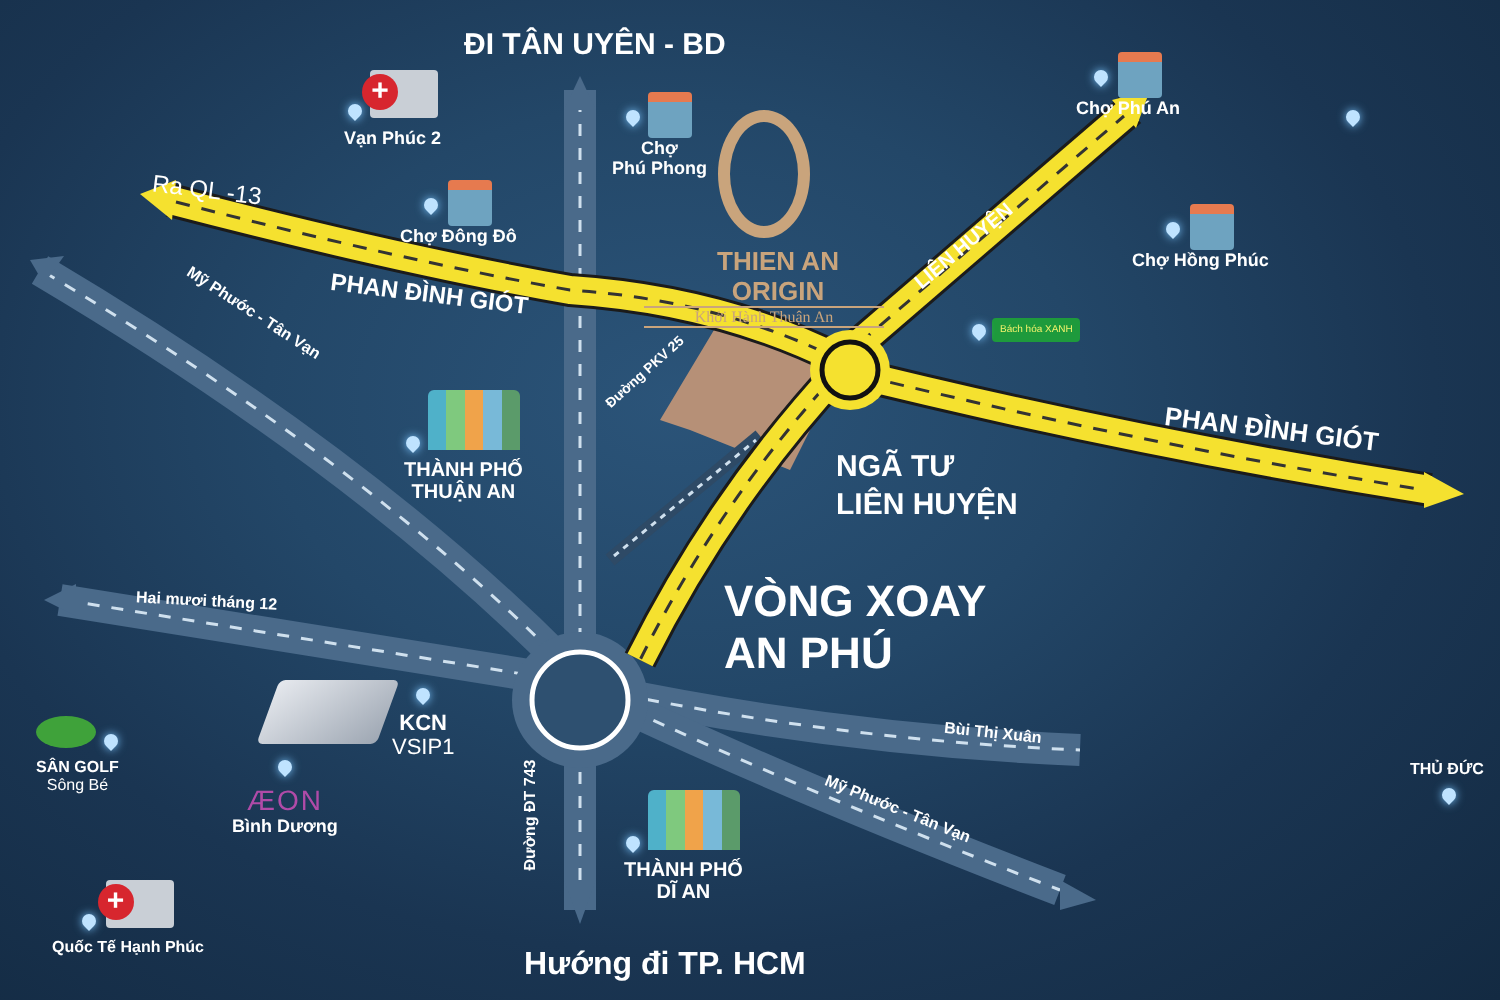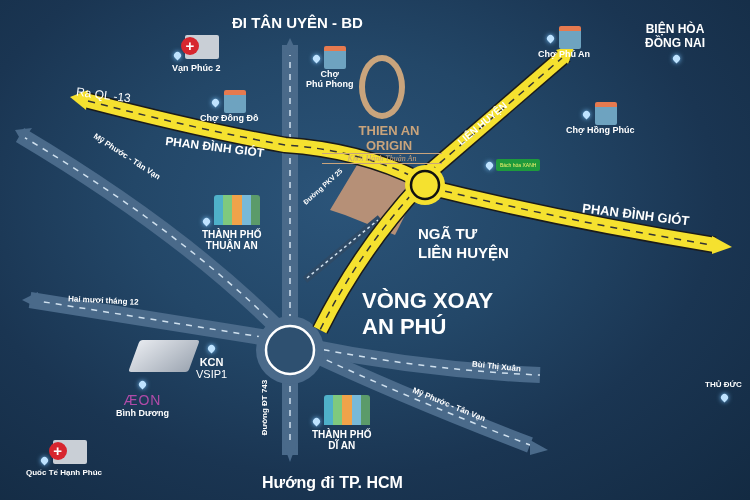--- a/index.html
+++ b/index.html
@@ -73,22 +73,20 @@
     <polygon points="712,236 732,247 712,254" fill="#f5e12f"></polygon>
     <polygon points="556,50 575,45 568,64" fill="#f5e12f"></polygon>
 
     <circle cx="425" cy="185" r="20" fill="#f5e12f"></circle>
     <circle cx="425" cy="185" r="14" fill="#f5e12f" stroke="#111" stroke-width="2.5"></circle>
   </svg>
 
   <div class="lbl" style="left:232px;top:14px;font-size:15px;">ĐI TÂN UYÊN - BD</div>
   <div class="lbl" style="left:262px;top:474px;font-size:16px;">Hướng đi TP. HCM</div>
   <div class="lbl" style="left:76px;top:88px;font-size:12px;font-weight:normal;transform:rotate(7deg);">Ra QL -13</div>
-  <div class="lbl" style="left:645px;top:22px;font-size:12px;line-height:14px;white-space:pre;text-align:center;">BIỆN HÒA
-ĐỒNG NAI</div>
   <span class="pin" style="position:absolute;left:673px;top:55px;"></span>
   <div class="lbl" style="left:705px;top:380px;font-size:8px;">THỦ ĐỨC</div>
   <span class="pin" style="position:absolute;left:721px;top:394px;"></span>
 
   <div class="lbl" style="left:165px;top:140px;font-size:12px;transform:rotate(7deg);">PHAN ĐÌNH GIÓT</div>
   <div class="lbl" style="left:582px;top:207px;font-size:13px;transform:rotate(7deg);">PHAN ĐÌNH GIÓT</div>
   <div class="lbl" style="left:452px;top:118px;font-size:10px;transform:rotate(-40deg);">LIÊN HUYỆN</div>
   <div class="lbl" style="left:88px;top:152px;font-size:8px;transform:rotate(33deg);">Mỹ Phước - Tân Vạn</div>
   <div class="lbl" style="left:410px;top:400px;font-size:8px;transform:rotate(22deg);">Mỹ Phước - Tân Vạn</div>
   <div class="lbl" style="left:68px;top:296px;font-size:8px;transform:rotate(3deg);">Hai mươi tháng 12</div>
@@ -151,26 +149,32 @@
   <div class="poi" style="left:196px;top:338px;">
     <span class="pin"></span>
     <div class="sm" style="font-size:11px;">KCN</div>
     <div class="sm" style="font-size:11px;font-weight:normal;">VSIP1</div>
   </div>
   <div class="poi" style="left:116px;top:374px;">
     <span class="pin"></span>
     <div style="color:#b04ba8;font-size:14px;letter-spacing:1px;">ÆON</div>
     <div class="sm">Bình Dương</div>
   </div>
+  <div class="poi" style="left:18px;top:358px;">
+    <span style="display:inline-block;width:30px;height:16px;border-radius:50%;background:#3fa23a;"></span>
+    <span class="pin"></span>
+    <div class="sm" style="font-size:8px;">SÂN GOLF</div>
+    <div class="sm" style="font-size:8px;font-weight:normal;">Sông Bé</div>
+  </div>
   <div class="poi" style="left:26px;top:440px;">
     <span class="pin"></span>
     <span class="hosp"><span class="cross">+</span></span>
     <div class="sm" style="font-size:8px;">Quốc Tế Hạnh Phúc</div>
   </div>
 
   <div class="poi" style="left:322px;top:55px;width:120px;">
     <div style="margin:0 auto;width:34px;height:52px;border:6px solid #c9a47c;border-radius:50%;"></div>
     <div style="color:#c9a47c;font-weight:bold;font-size:13px;margin-top:4px;margin-left:14px;">THIEN AN ORIGIN</div>
-    <div style="color:#c9a47c;font-family:'Liberation Serif',serif;font-style:italic;font-size:8px;border-top:1px solid #c9a47c;border-bottom:1px solid #c9a47c;">Khởi Hành Thuận An</div>
+    <div style="color:#c9a47c;font-family:'Liberation Serif',serif;font-size:8px;border-top:1px solid #c9a47c;border-bottom:1px solid #c9a47c;">Khởi Hành Thuận An</div>
   </div>
 
 
 </div>
 
 </body></html>

